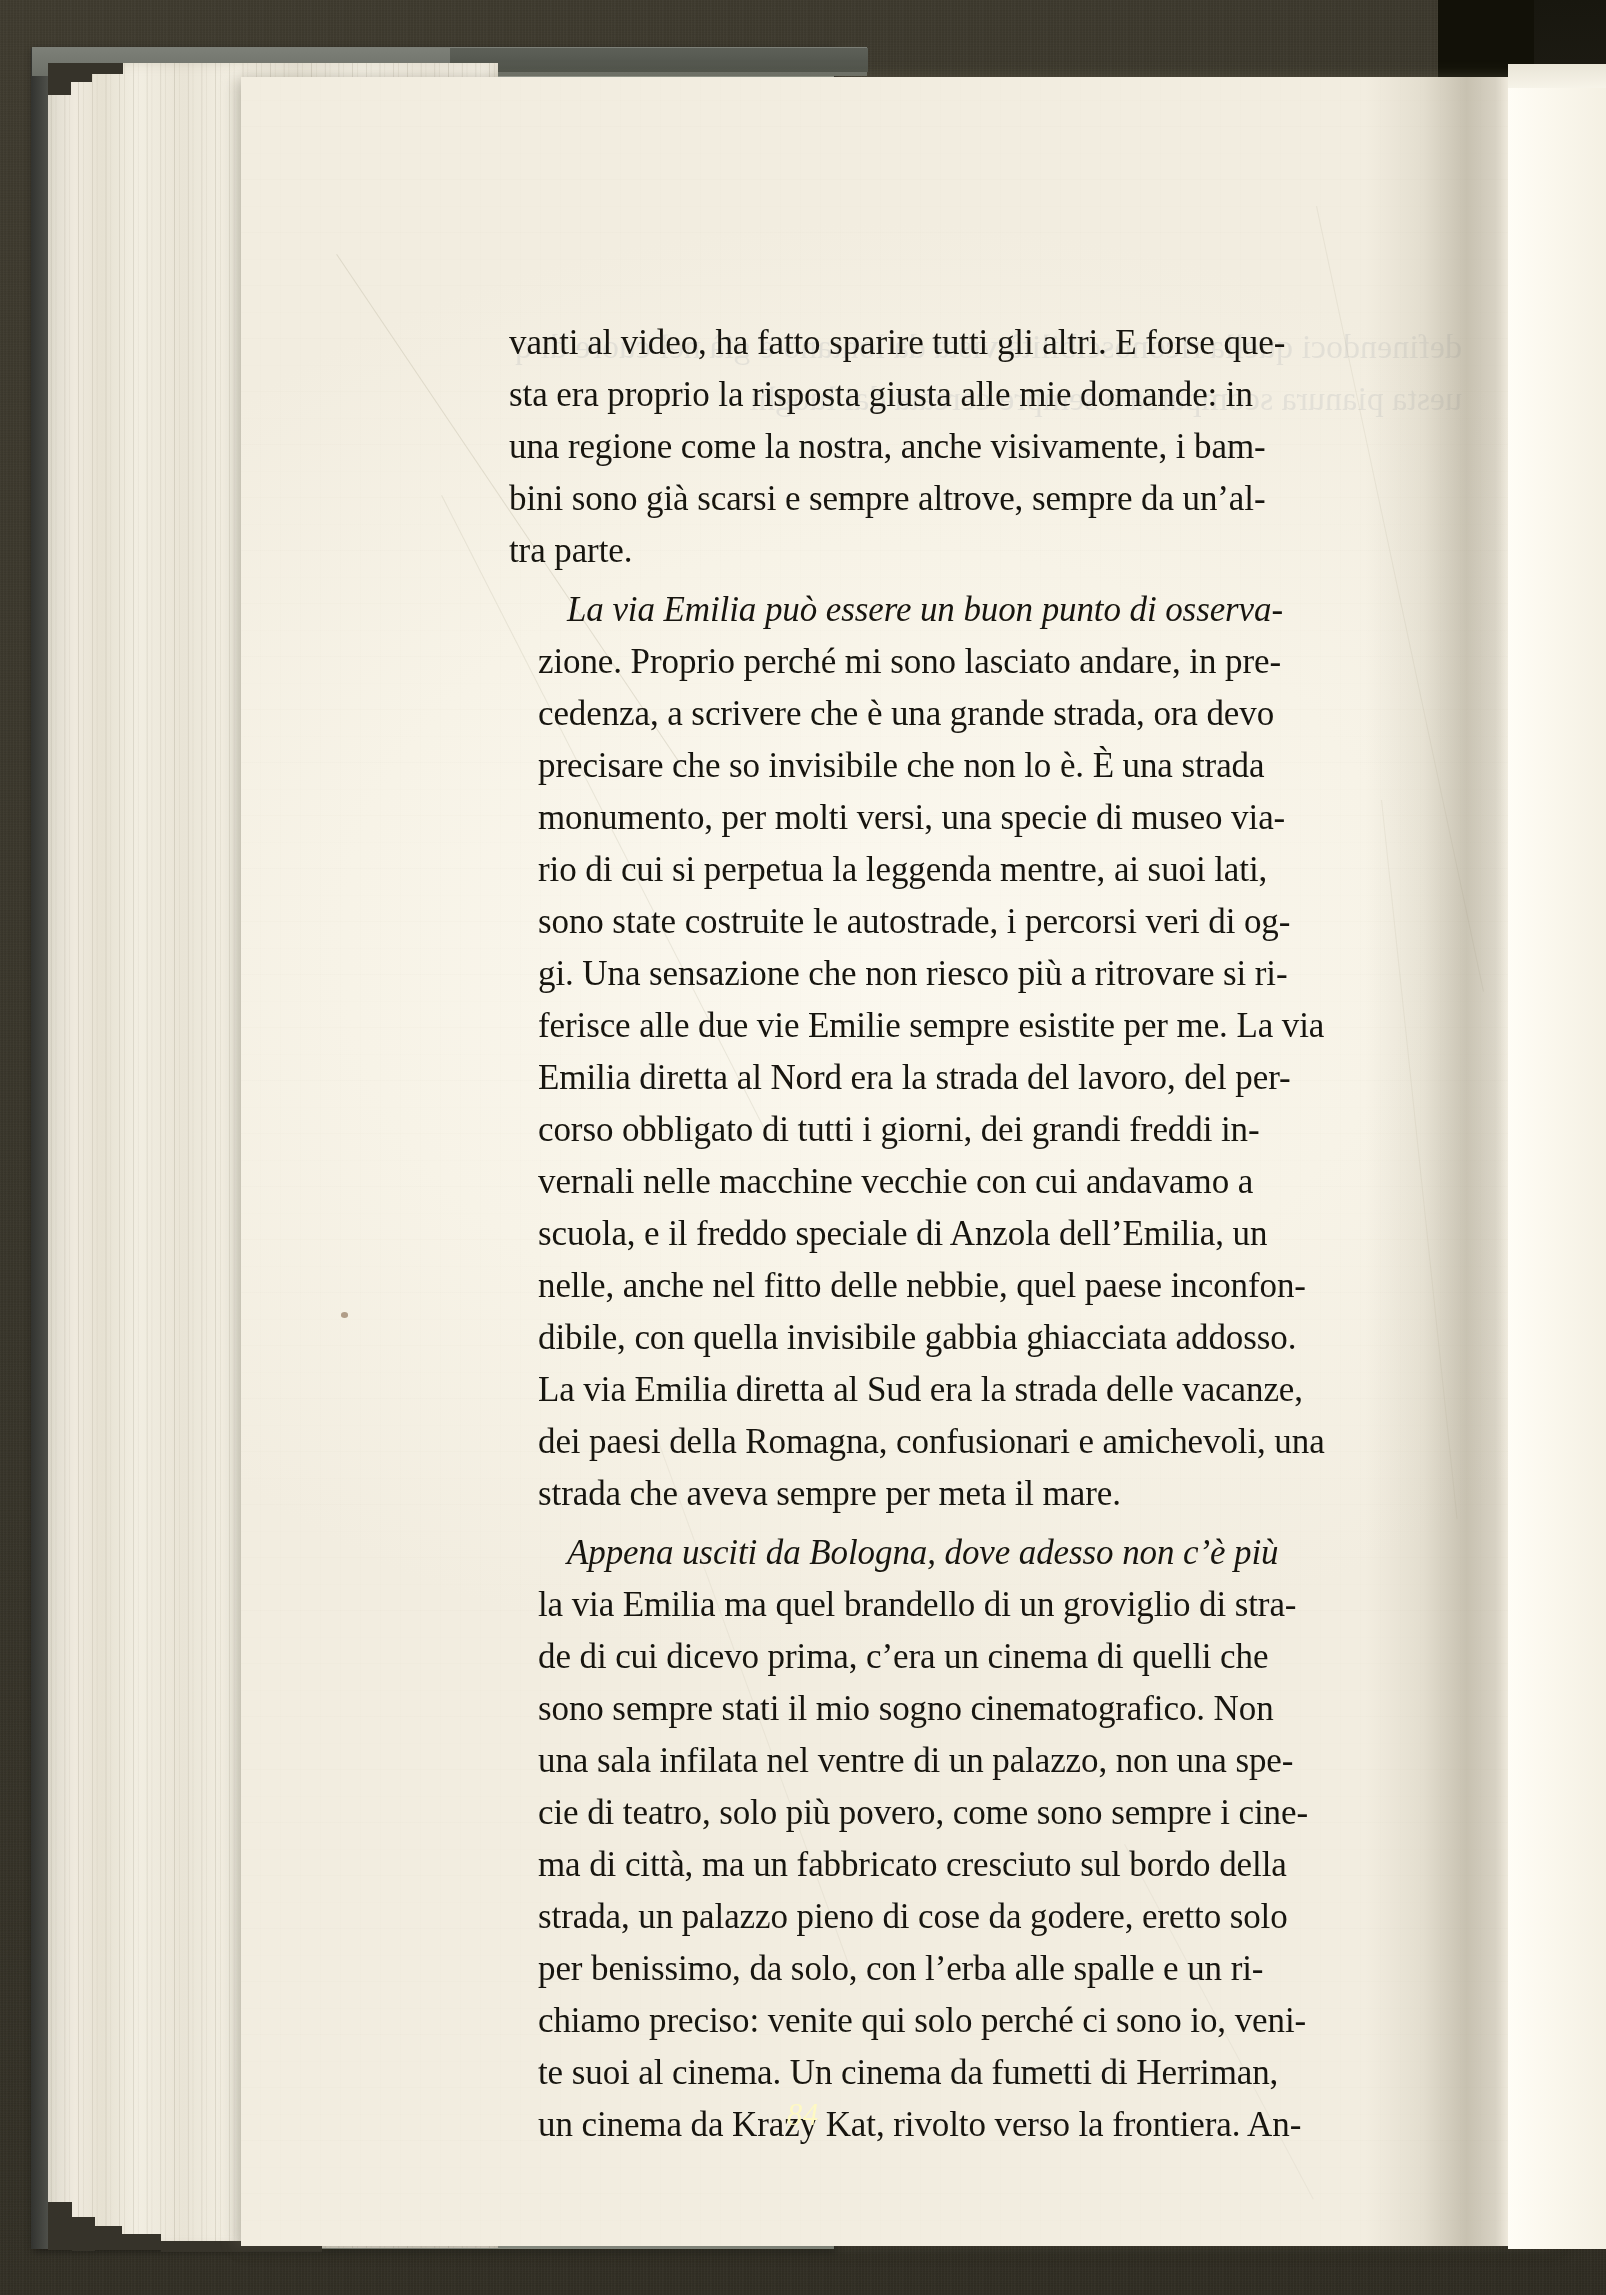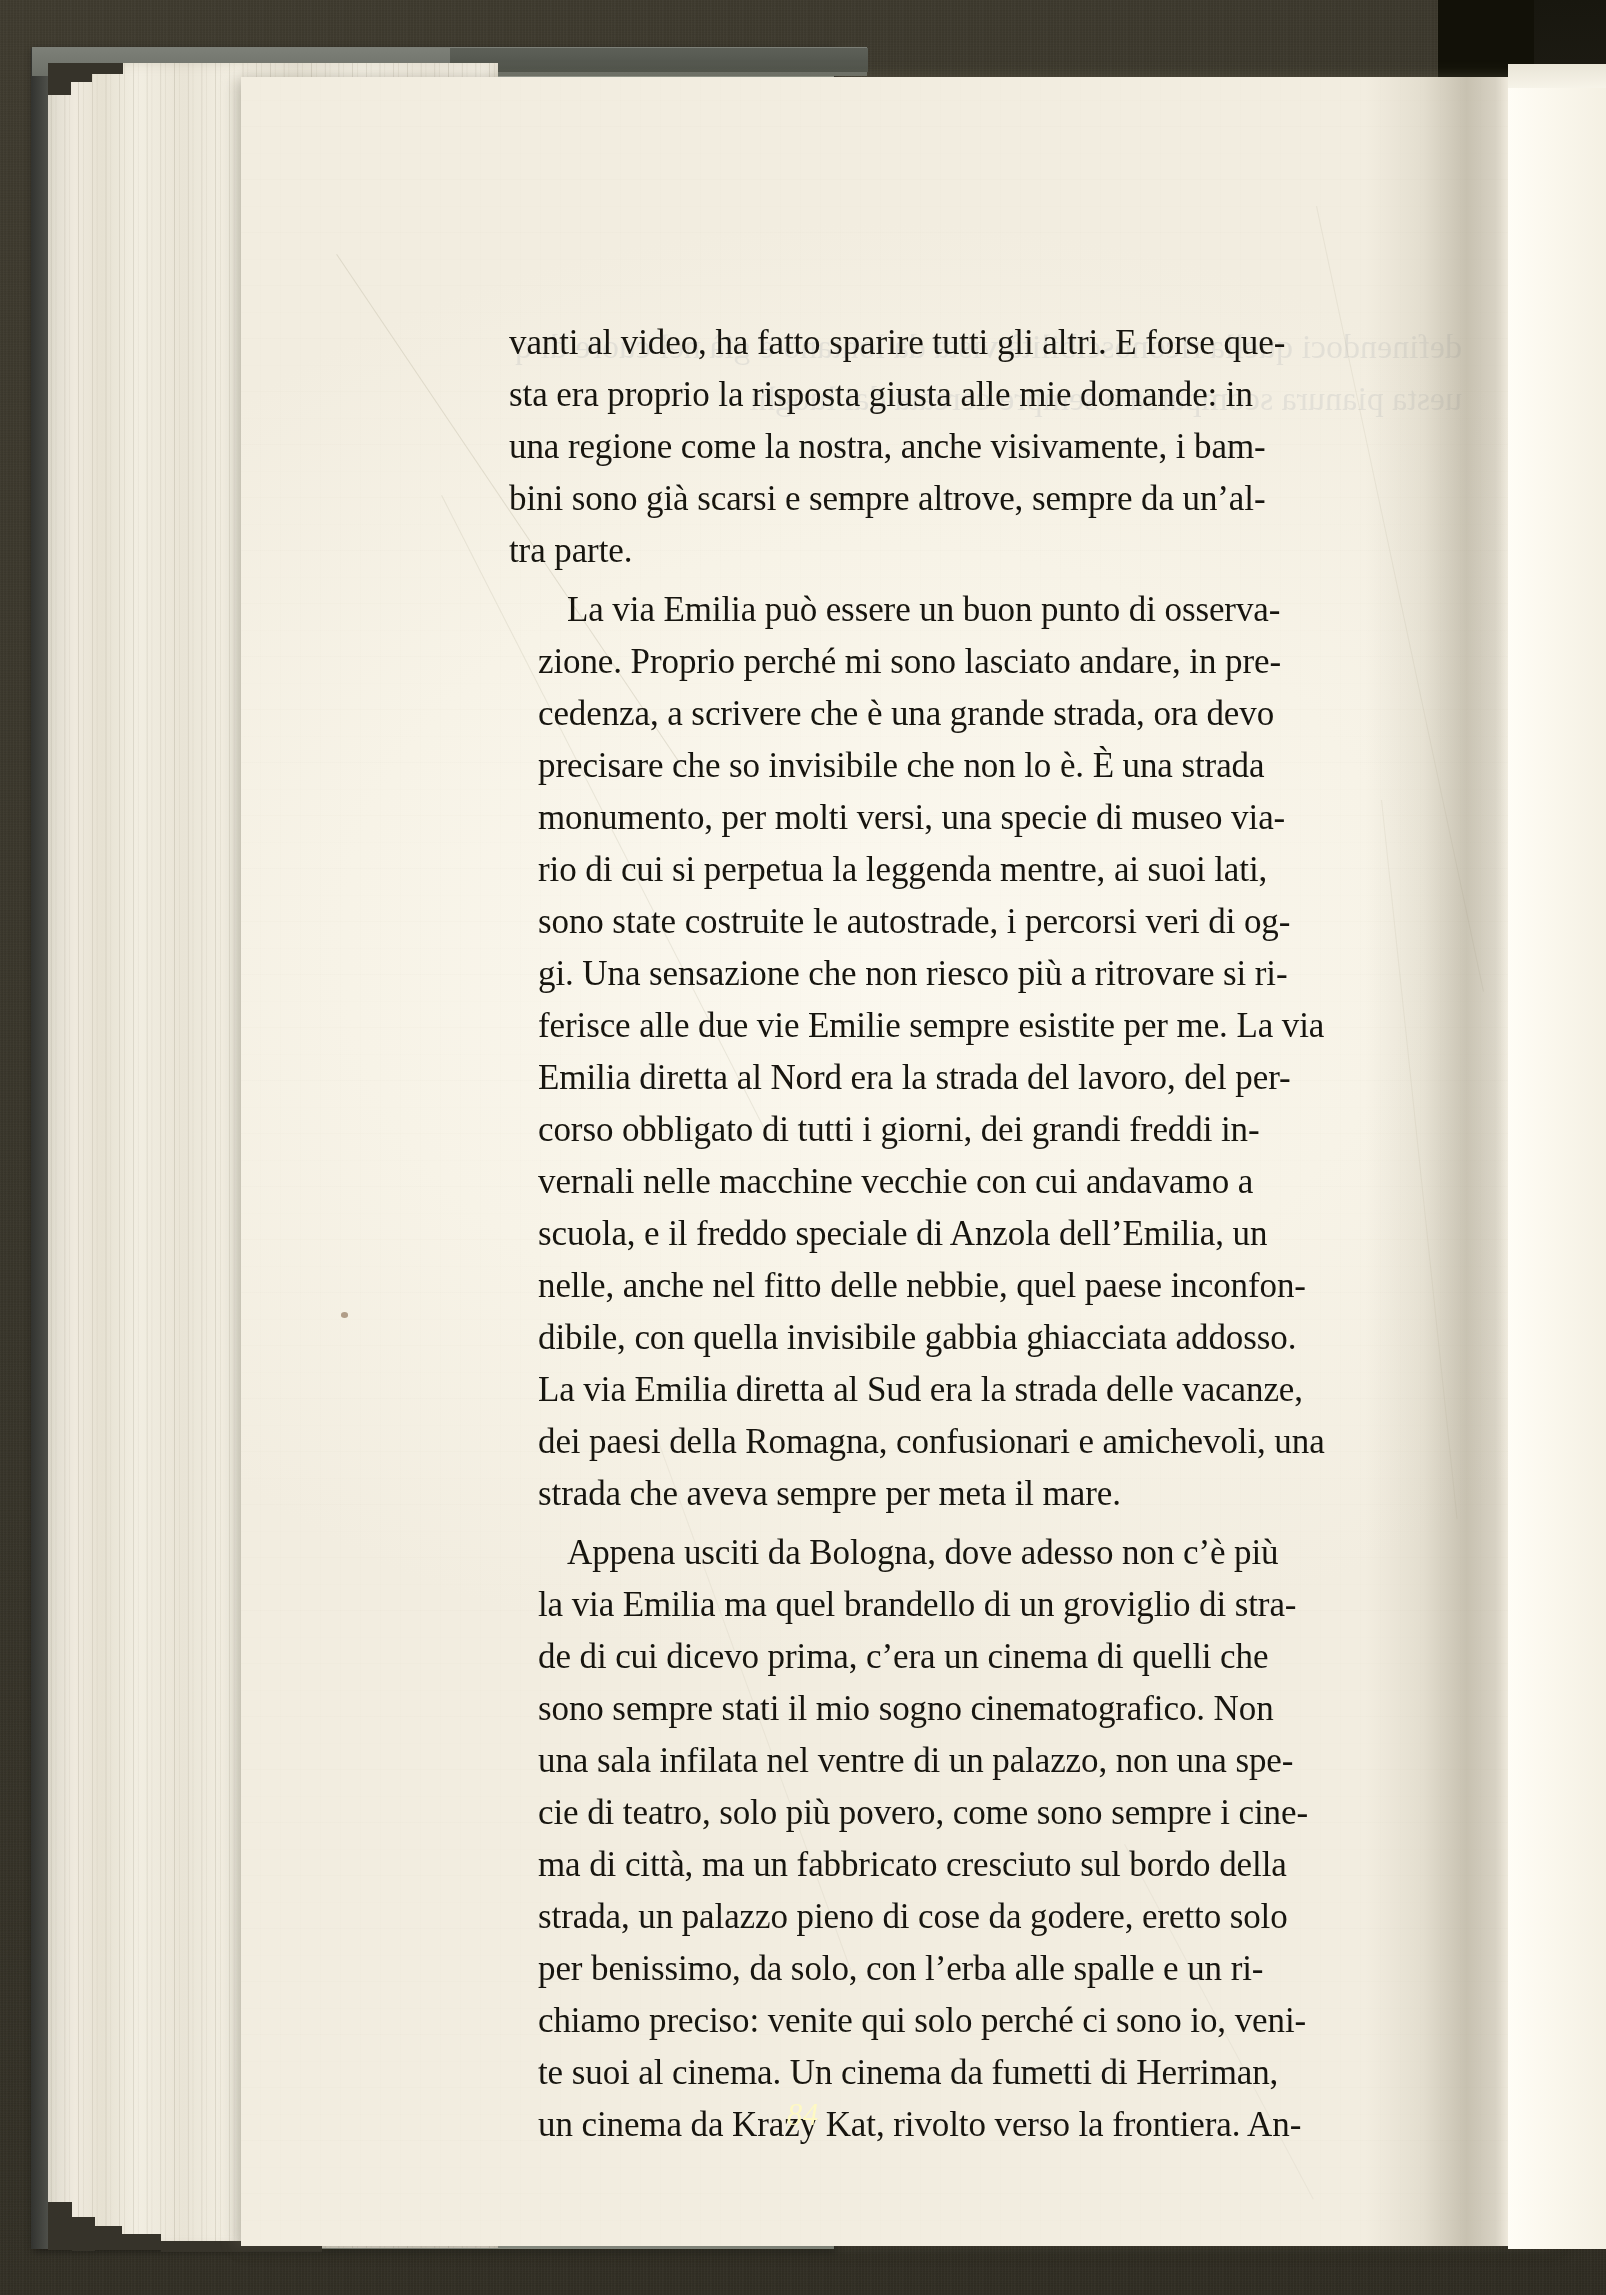--- a/index.html
+++ b/index.html
@@ -191,21 +191,21 @@
     text-align: justify;
     text-align-last: left;
     letter-spacing: -0.1px;
     text-rendering: optimizeLegibility;
   }
   .tb-para + .tb-para { text-indent: 29px; }
   .tb-line {
     display: block;
     white-space: pre;
   }
-  .tb-line.indent { padding-left: 29px; }
+  .tb-line.indent { padding-left: 29px; font-style: italic; }
 
   .folio {
     position: absolute;
     left: 0; top: 0;
     width: 1606px;
     text-align: center;
     color: #fef9c3;
     font-style: italic;
     font-size: 30.5px;
     letter-spacing: 0.8px;

